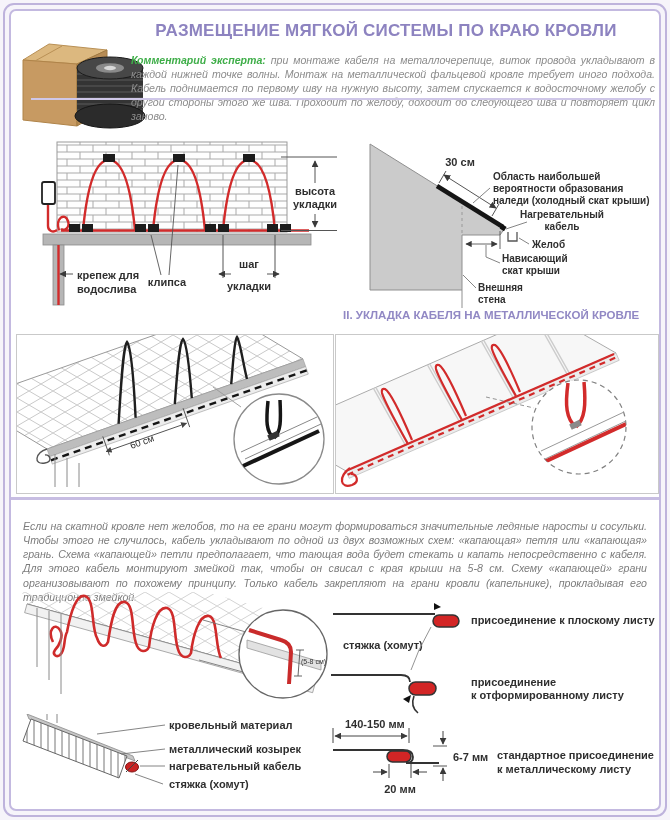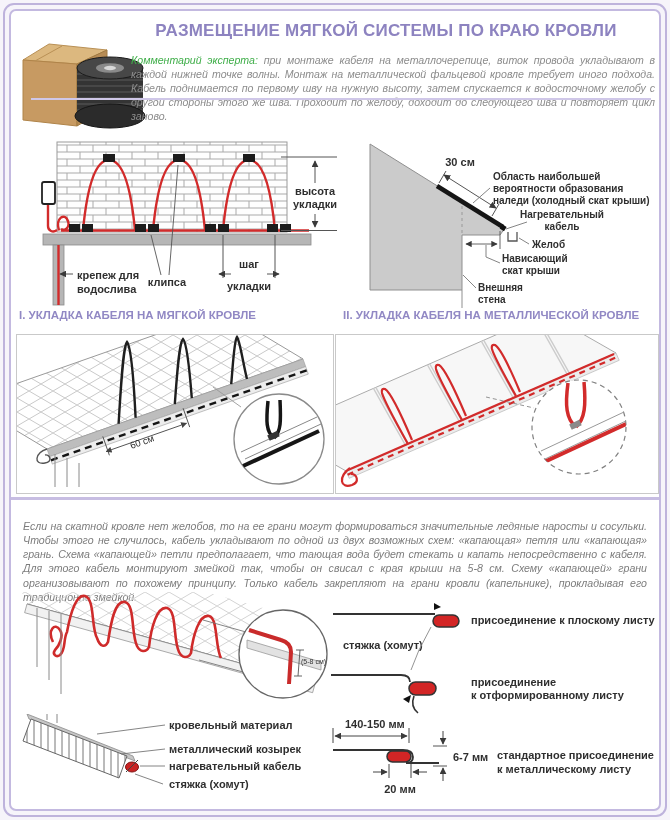--- a/index.html
+++ b/index.html
@@ -1,21 +1,21 @@
 <!DOCTYPE html>
 <html><head>
 <meta charset="utf-8">
 <style>
   html,body{margin:0;padding:0;width:670px;height:820px;background:#f6f4fa;font-family:"Liberation Sans",sans-serif;}
   .outer{position:absolute;left:3px;top:3px;right:3px;bottom:3px;border:2px solid #beb3dc;border-radius:11px;}
   .inner{position:absolute;left:4px;top:4px;right:4px;bottom:4px;border:2px solid #c3b9e0;border-radius:7px;background:#fff;overflow:hidden;}
   .abs{position:absolute;}
   .title{position:absolute;left:110px;top:10px;width:530px;text-align:center;font-size:17px;font-weight:bold;color:#8d83c0;letter-spacing:.2px;}
   .comment{position:absolute;left:120px;top:43px;width:524px;font-size:10.6px;font-style:italic;color:#8c8c8c;line-height:1.32;text-align:justify;}
-  .comment .green{color:#3fae49;font-weight:normal;margin-top:16px;}
+  .comment .green{color:#3fae49;font-weight:bold;margin-top:16px;}
   .divider1{position:absolute;left:20px;top:87px;width:620px;height:2px;background:#cfc7e8;}
   .sec-label{position:absolute;top:298px;font-size:11.5px;font-weight:bold;color:#9188c4;}
   #sec1{left:8px;} #sec2{left:332px;}
   .dbox{position:absolute;top:323px;height:158px;border:1px solid #c9c9c9;background:#fff;}
   #dbox1{left:5px;width:316px;} #dbox2{left:324px;width:322px;}
   .divider2{position:absolute;left:0;top:486px;width:100%;height:3px;background:#c7bde2;}
   .paragraph{position:absolute;left:12px;top:497px;width:624px;font-size:10.6px;font-style:italic;color:#7c7c7c;line-height:1.35;text-align:justify;}
   svg text{font-family:"Liberation Sans",sans-serif;}
   .dlabel{font-size:11px;font-weight:600;fill:#2f2f2f;}
   .dlabel10{font-size:10px;font-weight:600;fill:#2f2f2f;}
@@ -146,21 +146,20 @@
       <line x1="126" y1="106" x2="157" y2="106" marker-start="url(#arB)" marker-end="url(#arB)"></line>
       <path d="M146,107 L146,119 L160,125" fill="none" stroke="#777"></path>
     </g>
     <text class="dlabel10" x="162" y="124">Нависающий</text>
     <text class="dlabel10" x="162" y="136">скат крыши</text>
     <line x1="136" y1="150" x2="123" y2="137" stroke="#777" stroke-width="0.9"></line>
     <text class="dlabel10" x="138" y="153">Внешняя</text>
     <text class="dlabel10" x="138" y="165">стена</text>
   </svg>
 
-  <div class="sec-label" id="sec1">I. УКЛАДКА КАБЕЛЯ НА МЯГКОЙ КРОВЛЕ</div>
   <div class="sec-label" id="sec2">II. УКЛАДКА КАБЕЛЯ НА МЕТАЛЛИЧЕСКОЙ КРОВЛЕ</div>
 
   <div class="dbox" id="dbox1">
   <svg width="314" height="156" viewBox="0 0 314 156">
     <defs>
       <pattern id="pat-diam" width="24" height="14" patternUnits="userSpaceOnUse">
         <path d="M0,7L12,0L24,7L12,14Z" fill="none" stroke="#c9c9c9" stroke-width="1"></path>
       </pattern>
       <clipPath id="clip-c1">
               <circle cx="262" cy="104" r="45"></circle>

